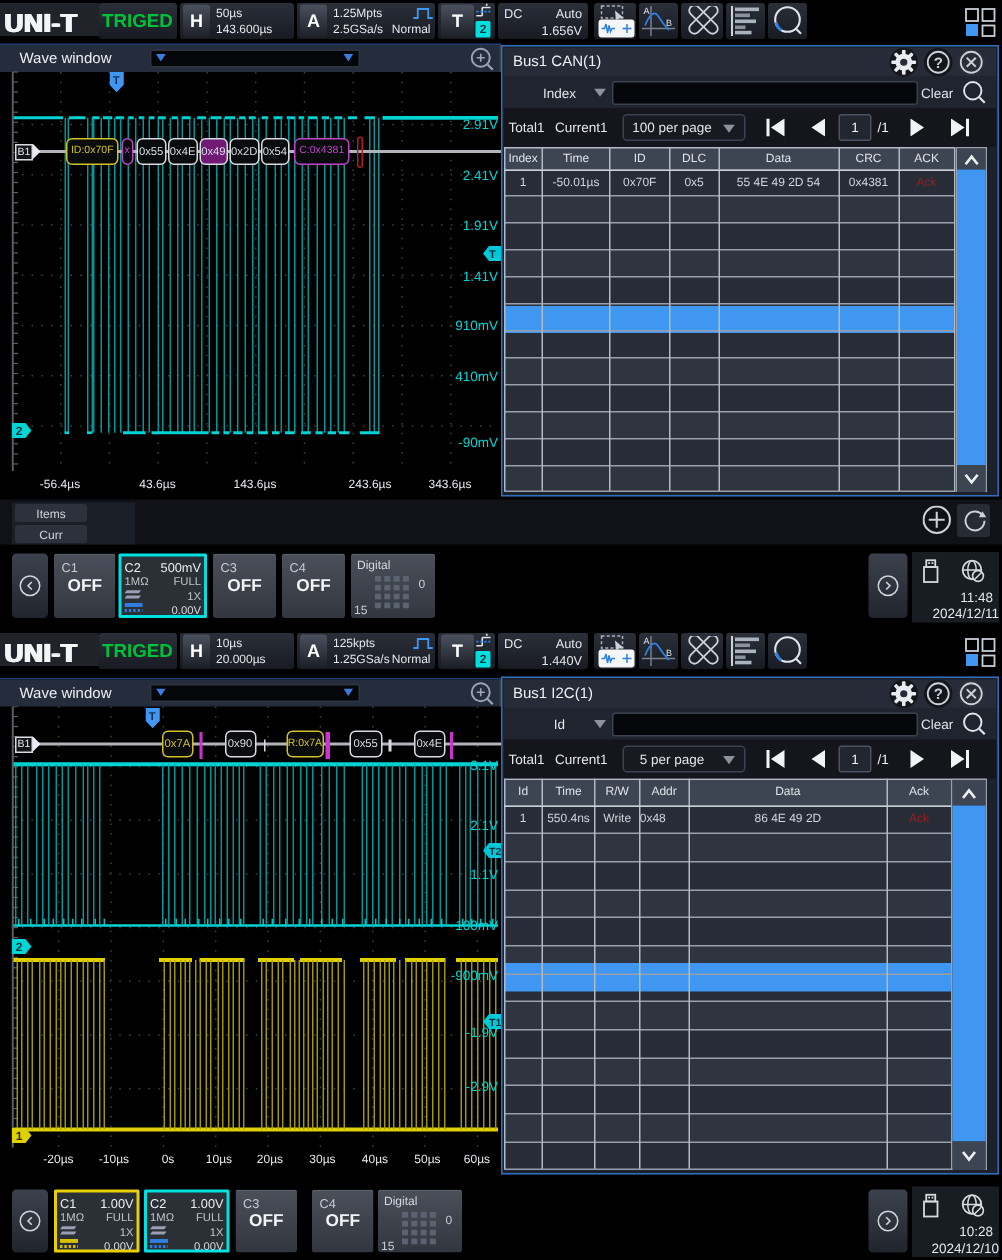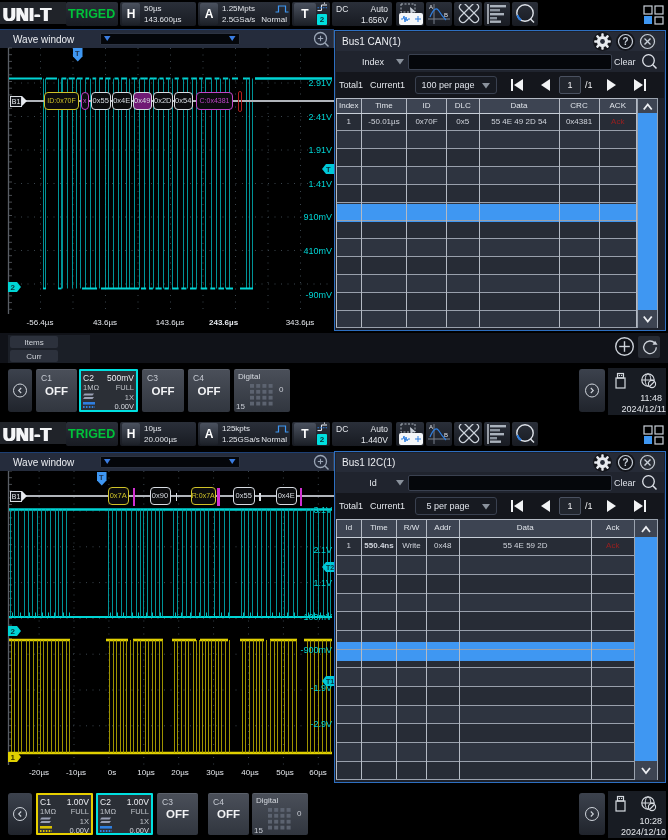--- a/index.html
+++ b/index.html
@@ -530,21 +530,21 @@
     <div class="tx" style="left:284px;top:78px;font-size:9px;color:#00d4d4;font-weight:normal;width:48px;text-align:right;">2.91V</div>
     <div class="tx" style="left:284px;top:111.5px;font-size:9px;color:#00d4d4;font-weight:normal;width:48px;text-align:right;">2.41V</div>
     <div class="tx" style="left:284px;top:145px;font-size:9px;color:#00d4d4;font-weight:normal;width:48px;text-align:right;">1.91V</div>
     <div class="tx" style="left:284px;top:178.5px;font-size:9px;color:#00d4d4;font-weight:normal;width:48px;text-align:right;">1.41V</div>
     <div class="tx" style="left:284px;top:212px;font-size:9px;color:#00d4d4;font-weight:normal;width:48px;text-align:right;">910mV</div>
     <div class="tx" style="left:284px;top:245.5px;font-size:9px;color:#00d4d4;font-weight:normal;width:48px;text-align:right;">410mV</div>
     <div class="tx" style="left:284px;top:290px;font-size:9px;color:#00d4d4;font-weight:normal;width:48px;text-align:right;">-90mV</div>
     <div class="tx" style="left:14px;top:318px;font-size:8px;color:#e4e7ec;font-weight:normal;width:52px;text-align:center;">-56.4µs</div>
     <div class="tx" style="left:79px;top:318px;font-size:8px;color:#e4e7ec;font-weight:normal;width:52px;text-align:center;">43.6µs</div>
     <div class="tx" style="left:144px;top:318px;font-size:8px;color:#e4e7ec;font-weight:normal;width:52px;text-align:center;">143.6µs</div>
-    <div class="tx" style="left:209px;top:318px;font-size:8px;color:#e4e7ec;font-weight:bold;width:52px;text-align:left;">243.6µs</div>
+    <div class="tx" style="left:209px;top:318px;font-size:8px;color:#e4e7ec;font-weight:normal;width:52px;text-align:right;">243.6µs</div>
     <div class="tx" style="left:274px;top:318px;font-size:8px;color:#e4e7ec;font-weight:normal;width:52px;text-align:center;">343.6µs</div>
     <div class="abs" style="left:334px;top:30px;width:332px;height:301px;background:#1d212b;border:1px solid #2e6fc0;"></div>
     <div class="abs" style="left:336px;top:32px;width:328px;height:19px;background:#262b37;"></div>
     <div class="tx" style="left:342px;top:36px;font-size:10px;color:#eceef2;font-weight:normal;">Bus1 CAN(1)</div>
     <div class="abs" style="left:593px;top:32px;width:19px;height:19px;border-radius:50%;background:#14161c"></div>
     <div class="abs" style="left:616px;top:32px;width:19px;height:19px;border-radius:50%;background:#14161c"></div>
     <div class="abs" style="left:638px;top:32px;width:19px;height:19px;border-radius:50%;background:#2a2e36"></div>
     <svg class="abs" style="left:594px;top:33px" width="17" height="17" viewBox="0 0 17 17">
       <rect x="7.3" y="0.2" width="2.4" height="4.2" rx="0.8" fill="#e8ebef" transform="rotate(0 8.5 8.5)"></rect>
       <rect x="7.3" y="0.2" width="2.4" height="4.2" rx="0.8" fill="#e8ebef" transform="rotate(45 8.5 8.5)"></rect>
@@ -998,24 +998,24 @@
       <line x1="0" y1="18.5" x2="298" y2="18.5" stroke="#c8cfd8" stroke-width="1"></line>
       <line x1="0" y1="260.5" x2="298" y2="260.5" stroke="#99a0ac" stroke-width="1"></line>
     </svg>
     <div class="tx" style="left:336px;top:523.0px;font-size:8px;color:#e0e4ea;font-weight:normal;width:25.5px;text-align:center;">Id</div>
     <div class="tx" style="left:361.5px;top:523.0px;font-size:8px;color:#e0e4ea;font-weight:normal;width:35.0px;text-align:center;">Time</div>
     <div class="tx" style="left:396.5px;top:523.0px;font-size:8px;color:#e0e4ea;font-weight:normal;width:30.0px;text-align:center;">R/W</div>
     <div class="tx" style="left:426.5px;top:523.0px;font-size:8px;color:#e0e4ea;font-weight:normal;width:32.5px;text-align:center;">Addr</div>
     <div class="tx" style="left:459px;top:523.0px;font-size:8px;color:#e0e4ea;font-weight:normal;width:132.5px;text-align:center;">Data</div>
     <div class="tx" style="left:591.5px;top:523.0px;font-size:8px;color:#e0e4ea;font-weight:normal;width:42.5px;text-align:center;">Ack</div>
     <div class="tx" style="left:336px;top:541.3461538461538px;font-size:8px;color:#d0d4dc;font-weight:normal;width:25.5px;text-align:center;">1</div>
-    <div class="tx" style="left:361.5px;top:541.3461538461538px;font-size:8px;color:#d0d4dc;font-weight:bold;width:35.0px;text-align:center;">550.4ns</div>
+    <div class="tx" style="left:361.5px;top:541.3461538461538px;font-size:8px;color:#d0d4dc;font-weight:normal;width:35.0px;text-align:center;">550.4ns</div>
     <div class="tx" style="left:396.5px;top:541.3461538461538px;font-size:8px;color:#d0d4dc;font-weight:normal;width:30.0px;text-align:center;">Write</div>
-    <div class="tx" style="left:426.5px;top:541.3461538461538px;font-size:8px;color:#d0d4dc;font-weight:normal;width:32.5px;text-align:center;">0x48</div>
-    <div class="tx" style="left:459px;top:541.3461538461538px;font-size:8px;color:#d0d4dc;font-weight:normal;width:132.5px;text-align:center;">55 4E 59 2D</div>
+    <div class="tx" style="left:426.5px;top:541.3461538461538px;font-size:8px;color:#d0d4dc;font-weight:normal;width:32.5px;text-align:left;">0x48</div>
+    <div class="tx" style="left:459px;top:541.3461538461538px;font-size:8px;color:#d0d4dc;font-weight:normal;width:132.5px;text-align:center;">86 4E 49 2D</div>
     <div class="tx" style="left:591.5px;top:541.3461538461538px;font-size:8px;color:#9c1f1f;font-weight:normal;width:42.5px;text-align:center;">Ack</div>
     <div class="abs" style="left:634px;top:519px;width:24px;height:261px;background:#20242e;border:1px solid #9aa2ae;"></div>
     <div class="abs" style="left:635px;top:520px;width:22px;height:17px;background:#3d4452;"></div>
     <svg class="abs" style="left:635px;top:521px" width="22" height="16" viewBox="0 0 22 16">
       <polyline points="7.0,11.0 11.0,6.0 15.0,11.0" fill="none" stroke="#eceef2" stroke-width="1.8"></polyline>
     </svg>
     <div class="abs" style="left:635px;top:537px;width:22px;height:224px;background:#3f97f2;"></div>
     <div class="abs" style="left:635px;top:761px;width:22px;height:19px;background:#3d4452;"></div>
     <svg class="abs" style="left:635px;top:761px" width="22" height="19" viewBox="0 0 22 19">
       <polyline points="7.0,7.0 11.0,12.0 15.0,7.0" fill="none" stroke="#eceef2" stroke-width="1.8"></polyline>

